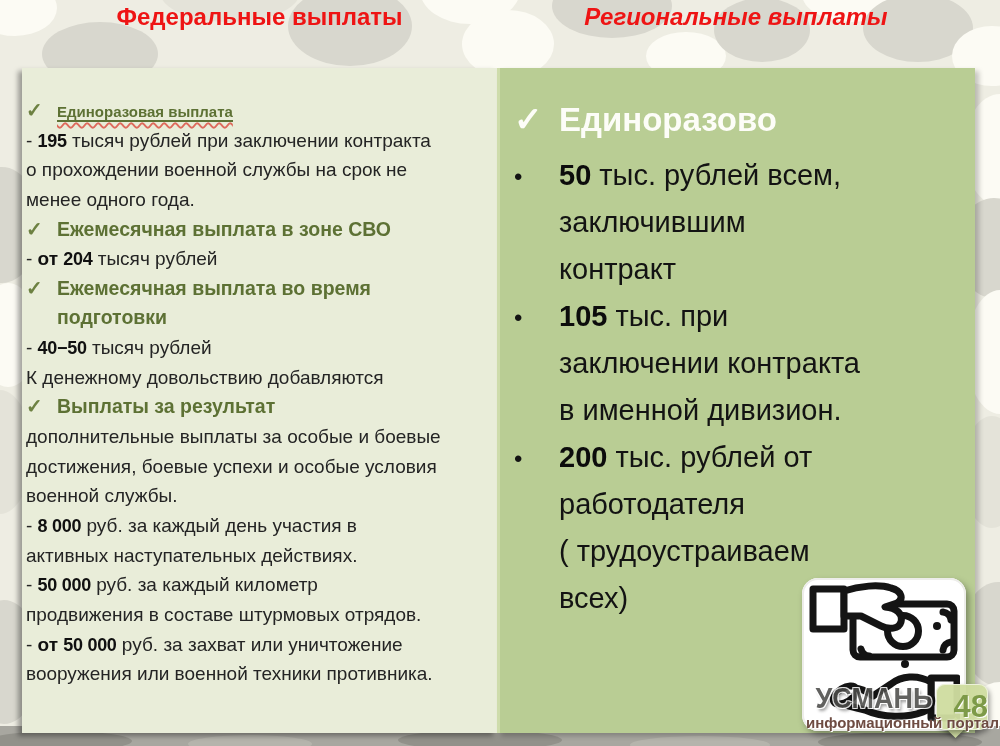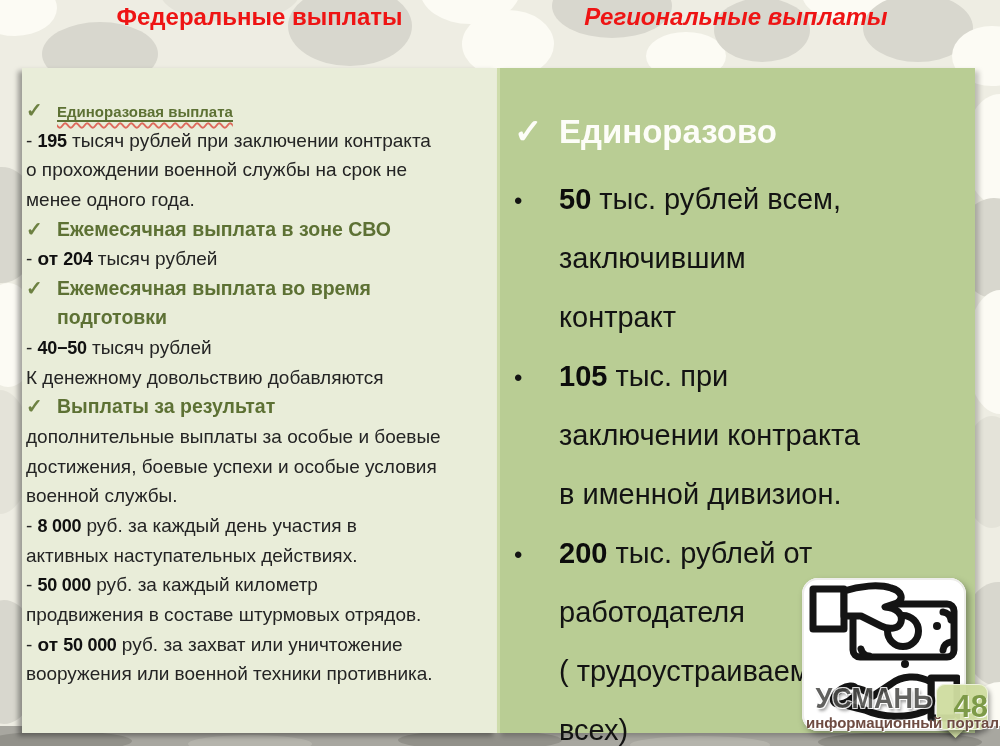--- a/index.html
+++ b/index.html
@@ -33,21 +33,21 @@
   .lp-marker-check{color:#6d8142;font-weight:bold;font-size:20px;}
   .lp-seg-b{font-weight:bold;color:#101010;}
   .lp-seg-num{font-weight:bold;font-size:18px;color:#101010;letter-spacing:-0.3px;}
   .lp-seg-h{font-weight:bold;font-size:19.5px;color:var(--heading-green,#5d7134);}
   .lp-seg-hu{
     font-weight:bold;font-size:15px;color:var(--heading-green,#5d7134);
     border-bottom:2px solid var(--heading-green,#5d7134);
     text-decoration:underline wavy #dd6a5c 1.5px;text-underline-offset:5px;
   }
   
-  .rp-row{line-height:47px;height:47px;white-space:nowrap;font-size:29px;color:#131313;margin-top:12px;}
+  .rp-row{line-height:47px;height:47px;white-space:nowrap;font-size:29px;color:#131313;}
   .rp-heading-row{height:58px;line-height:50px;}
   .rp-marker{display:inline-block;width:45px;}
   .rp-marker-check{color:#fdfdf8;font-weight:bold;font-size:34px;}
   .rp-marker-bullet{font-size:24px;}
   .rp-seg-hw{font-weight:bold;font-size:33px;color:#fdfdf8;}
   .rp-seg-num{font-weight:bold;color:#0c0c0c;}
   
   #logo-card{
     position:absolute;left:802px;top:578px;width:164px;height:153px;z-index:4;
     background:#fff;border-radius:16px;

